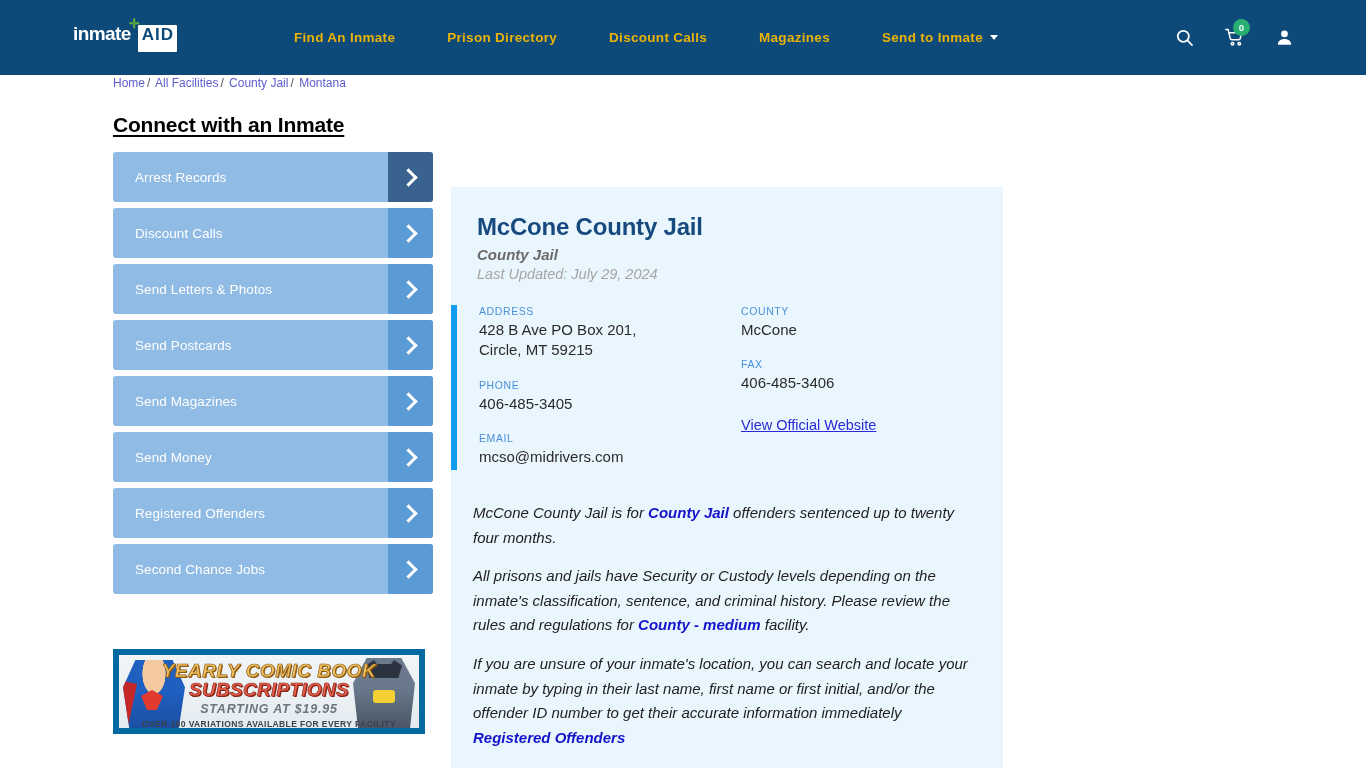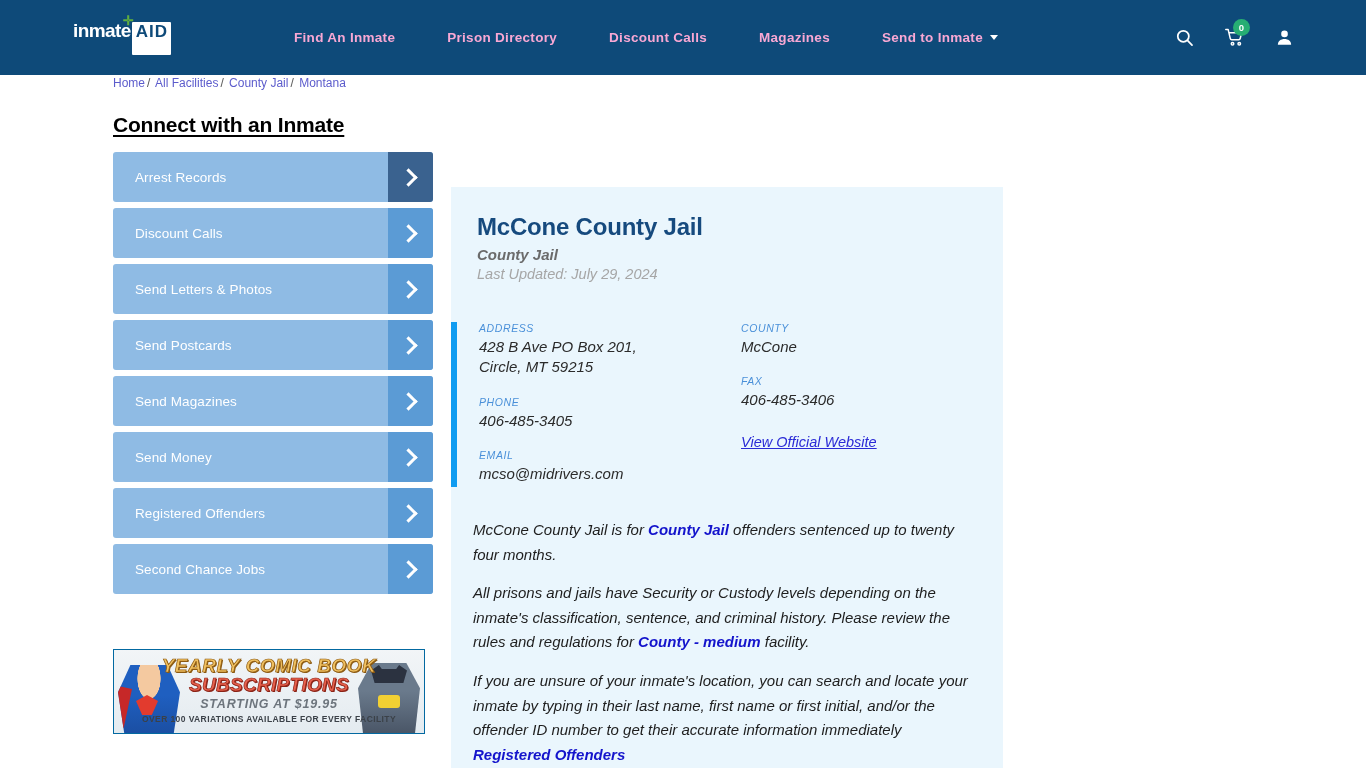--- a/index.html
+++ b/index.html
@@ -37,22 +37,22 @@
     color: #ffffff;
     letter-spacing: -0.6px;
     position: relative;
     line-height: 1;
   }
   .logo-aid {
     display: inline-block;
     background: #ffffff;
     color: #0e4a79;
     font-weight: 700;
-    padding: 1px 3px 15px 4px;
-    margin-left: 1px;
+    padding: 1px 3px 9px 4px;
+    margin-left: 7px;
     letter-spacing: 1px;
     font-size: 17px;
     border-radius: 1px;
   }
   .logo-cross {
     position: absolute;
     top: -7px;
     right: 38px;
     color: #5fae3f;
     font-size: 13px;
@@ -61,21 +61,21 @@
   }
 
   .nav {
     display: flex;
     align-items: center;
     flex: 1 1 auto;
     gap: 0;
     margin-left: 15px;
   }
   .nav-item {
-    color: #f9a8d4;
+    color: #eab308;
     font-size: 13.5px;
     font-weight: 700;
     letter-spacing: 0.3px;
     padding: 0 26px;
     white-space: nowrap;
     cursor: pointer;
   }
   .nav-dropdown {
     display: flex;
     align-items: center;
@@ -183,21 +183,21 @@
     margin-left: -4px;
   }
 
   
   .ad-banner {
     position: absolute;
     top: 536px;
     left: 0px;
     width: 312px;
     height: 85px;
-    border: 1px solid #0369a1;
+    border: 6px solid #0369a1;
     background: #eef2f5;
     overflow: hidden;
     cursor: pointer;
   }
   .ad-bg {
     position: absolute;
     inset: 0;
     background:
       radial-gradient(circle at 12px 12px, #ffffff 1.5px, transparent 1.6px) 0 0/10px 10px,
       linear-gradient(#f3f6f8, #e4ebf0);
@@ -320,23 +320,22 @@
     margin-bottom: 3px;
   }
   .facility-updated {
     font-size: 14.5px;
     font-style: italic;
     color: #a6a6a6;
   }
 
   .info-wrap {
     position: relative;
-    margin-top: 40px;
+    margin-top: 23px;
     padding-left: 28px;
-    font-style: italic;
   }
   .accent-bar {
     position: absolute;
     left: 0; top: 0;
     width: 6px;
     height: 165px;
     background: #109cf1;
   }
   .info-grid {
     display: flex;

